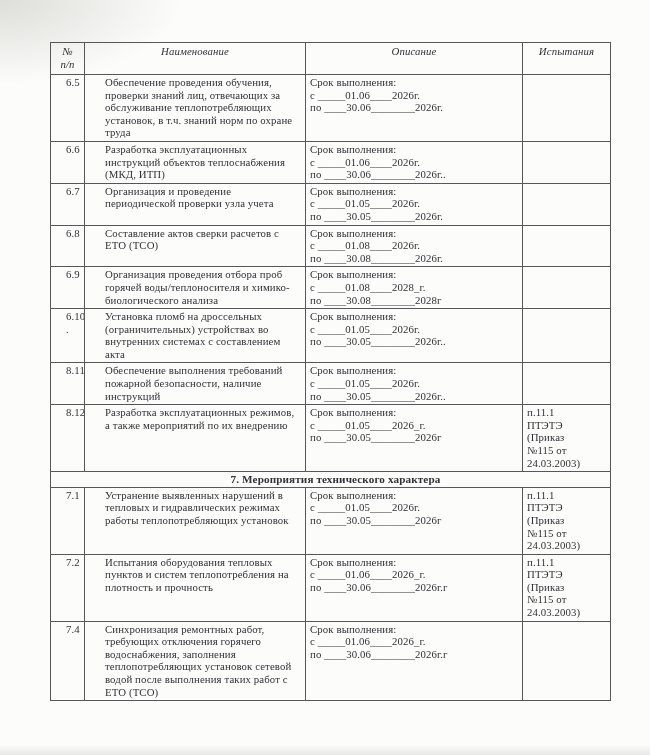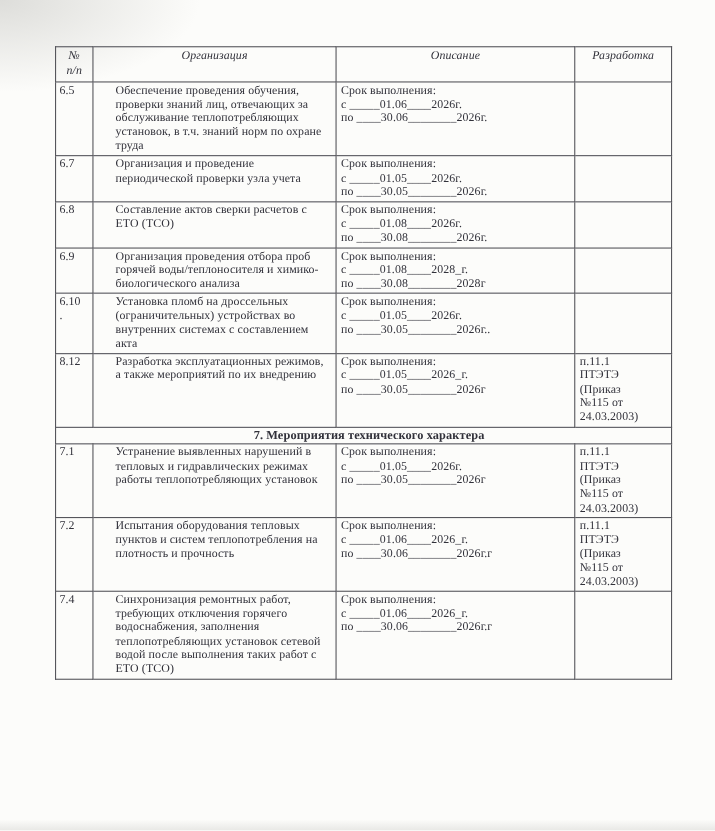--- a/index.html
+++ b/index.html
@@ -43,21 +43,21 @@
     overflow: hidden;
   }
   .doc th {
     font-weight: normal;
     font-style: italic;
     text-align: center;
     white-space: pre-line;
     padding: 2px 2px 3px 2px;
     height: 26px;
   }
-  td.num { padding-left: 3px; padding-right: 1px; white-space: pre-line; }
+  td.num { padding-left: 15px; padding-right: 1px; white-space: pre-line; }
   td.name { padding-left: 20px; }
   td.desc div { white-space: nowrap; }
   td.note { white-space: pre-line; padding-left: 4px; padding-right: 1px; margin-top: 20px; }
   tr.section td {
     text-align: center;
     font-weight: bold;
     font-size: 11.2px;
     line-height: 12.5px;
     padding: 1px 2px 1px 12px;
   }
@@ -70,36 +70,46 @@
     <colgroup>
       <col class="c-num">
         <col class="c-name">
         <col class="c-desc">
         <col class="c-note">
     </colgroup>
     <tbody>
       <tr>
         <th>№
 п/п</th>
-        <th>Организация</th>
+        <th>Наименование</th>
         <th>Описание</th>
-        <th>Разработка</th>
+        <th>Испытания</th>
       </tr>
 
       <tr>
         <td class="num">6.5</td>
         <td class="name">Обеспечение проведения обучения, проверки знаний лиц, отвечающих за обслуживание теплопотребляющих установок, в т.ч. знаний норм по охране труда</td>
         <td class="desc">
           <div>Срок выполнения:</div>
           <div>с _____01.06____2026г.</div>
           <div>по ____30.06________2026г.</div>
         </td>
         <td class="note"></td>
       </tr>
 
+      <tr>
+        <td class="num">6.6</td>
+        <td class="name">Разработка эксплуатационных инструкций объектов теплоснабжения (МКД, ИТП)</td>
+        <td class="desc">
+          <div>Срок выполнения:</div>
+          <div>с _____01.06____2026г.</div>
+          <div>по ____30.06________2026г..</div>
+        </td>
+        <td class="note"></td>
+      </tr>
 
       <tr>
         <td class="num">6.7</td>
         <td class="name">Организация и проведение периодической проверки узла учета</td>
         <td class="desc">
           <div>Срок выполнения:</div>
           <div>с _____01.05____2026г.</div>
           <div>по ____30.05________2026г.</div>
         </td>
         <td class="note"></td>
@@ -132,20 +142,30 @@
 .</td>
         <td class="name">Установка пломб на дроссельных (ограничительных) устройствах во внутренних системах с составлением акта</td>
         <td class="desc">
           <div>Срок выполнения:</div>
           <div>с _____01.05____2026г.</div>
           <div>по ____30.05________2026г..</div>
         </td>
         <td class="note"></td>
       </tr>
 
+      <tr>
+        <td class="num">8.11</td>
+        <td class="name">Обеспечение выполнения требований пожарной безопасности, наличие инструкций</td>
+        <td class="desc">
+          <div>Срок выполнения:</div>
+          <div>с _____01.05____2026г.</div>
+          <div>по ____30.05________2026г..</div>
+        </td>
+        <td class="note"></td>
+      </tr>
 
       <tr>
         <td class="num">8.12</td>
         <td class="name">Разработка эксплуатационных режимов, а также мероприятий по их внедрению</td>
         <td class="desc">
           <div>Срок выполнения:</div>
           <div>с _____01.05____2026_г.</div>
           <div>по ____30.05________2026г</div>
         </td>
         <td class="note">п.11.1

